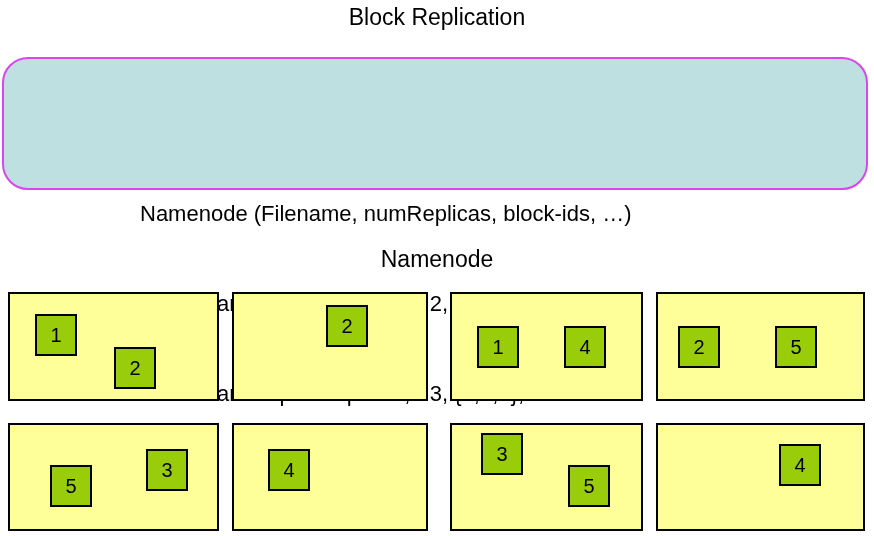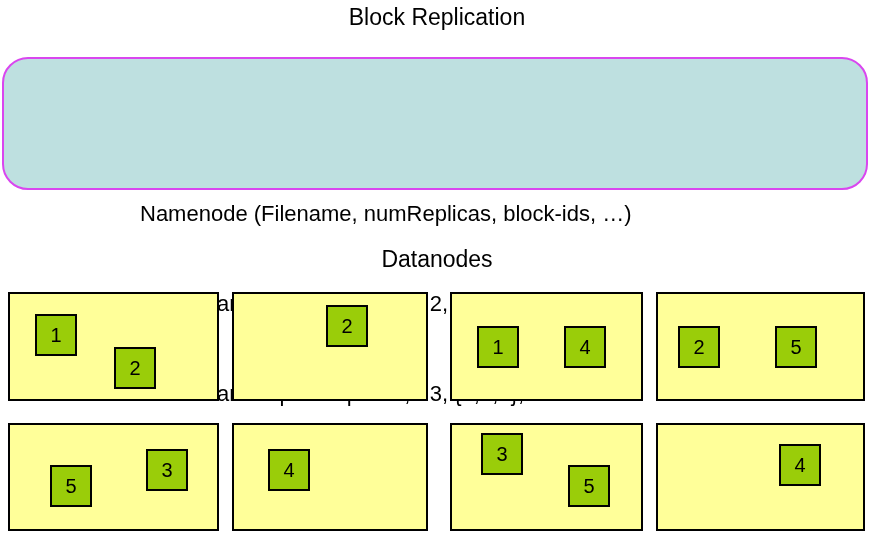--- a/index.html
+++ b/index.html
@@ -86,21 +86,21 @@
   <div class="title">Block Replication</div>
 
   <div class="namenode-box">
     <div class="namenode-text">
       <div>Namenode (Filename, numReplicas, block-ids, …)</div>
       <div>/users/sameerp/data/part-0, r:2, {1,3}, …</div>
       <div>/users/sameerp/data/part-1, r:3, {2,4,5}, …</div>
     </div>
   </div>
 
-  <div class="datanodes-label">Datanodes</div>
+  <div class="datanodes-label">Namenode</div>
 
   <div id="datanode-layer">
       <div class="datanode" style="left: 8px; top: 292px; width: 211px; height: 109px; background: rgb(255, 255, 153);">
         <div class="block" style="left: 25px; top: 20px; width: 42px; height: 42px; background: rgb(154, 205, 9);">
           <span>1</span>
         </div>
         <div class="block" style="left: 104px; top: 53px; width: 42px; height: 42px; background: rgb(154, 205, 9);">
           <span>2</span>
         </div>
       </div>

